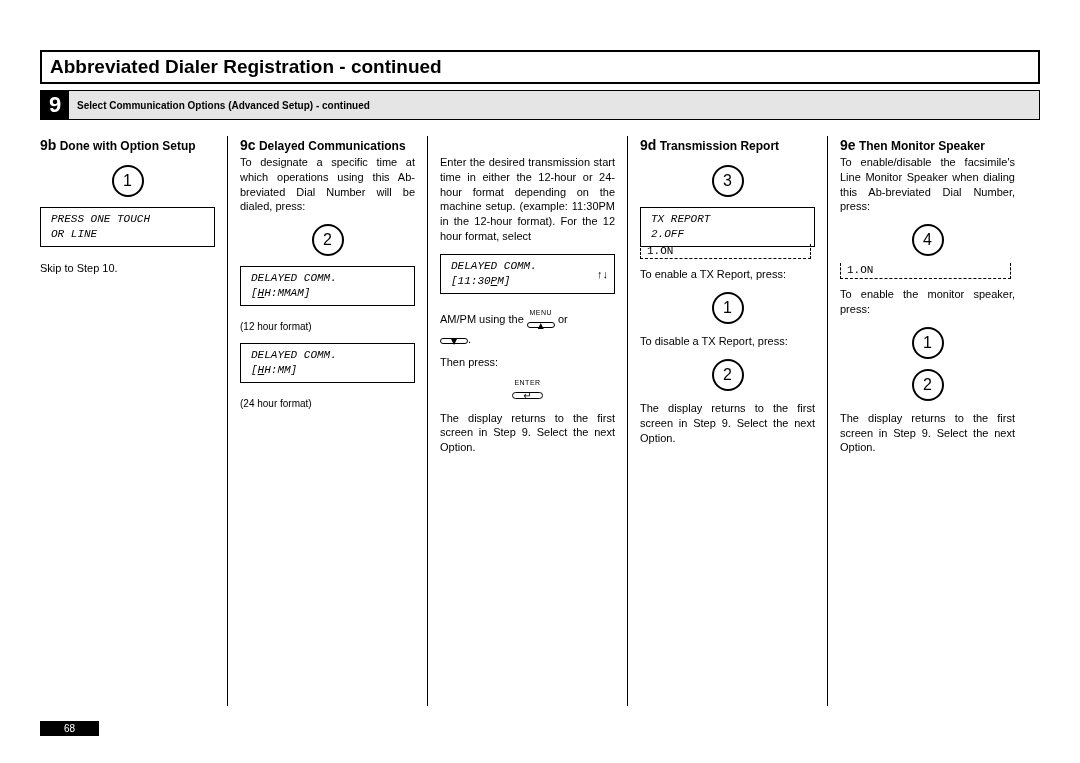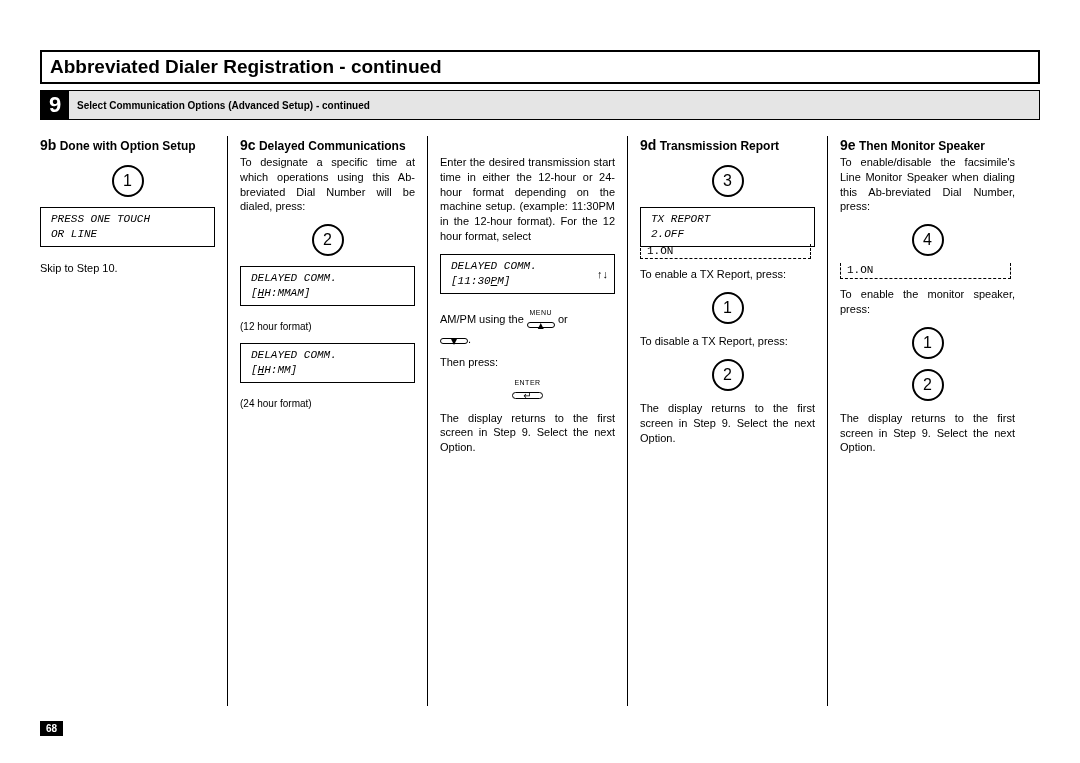--- a/index.html
+++ b/index.html
@@ -126,22 +126,22 @@
   }
   .center { text-align: center; }
   .mt { margin-top: 8px; }
   .pagenum {
     position: absolute;
     left: 0;
     bottom: -30px;
     background: #000;
     color: #fff;
     font-size: 10px;
-    font-weight: bold;
-    padding: 2px 6px;
+    font-weight: normal;
+    padding: 2px 24px;
   }
   .col-inner { min-height: 560px; }
   .under { text-decoration: underline; }
 </style>
 </head>
 <body>
 
 <div class="page">
   <div class="title-bar">
     <span>Abbreviated Dialer Registration - continued</span>

